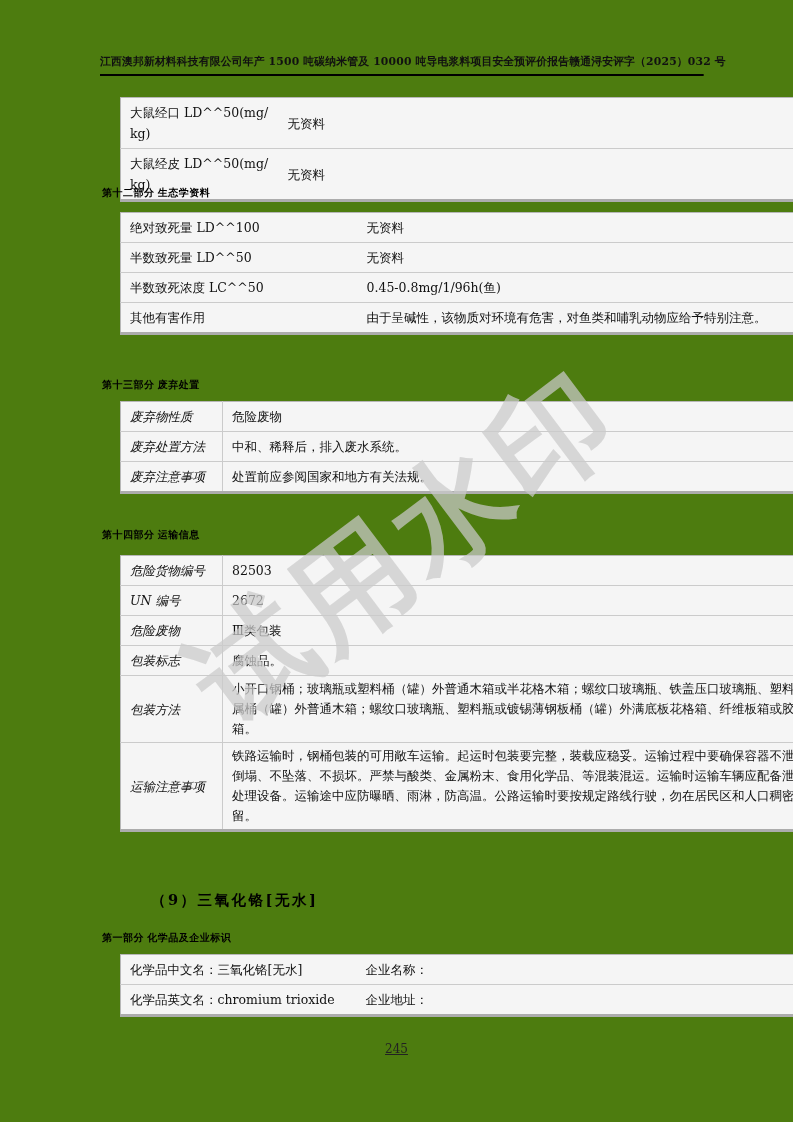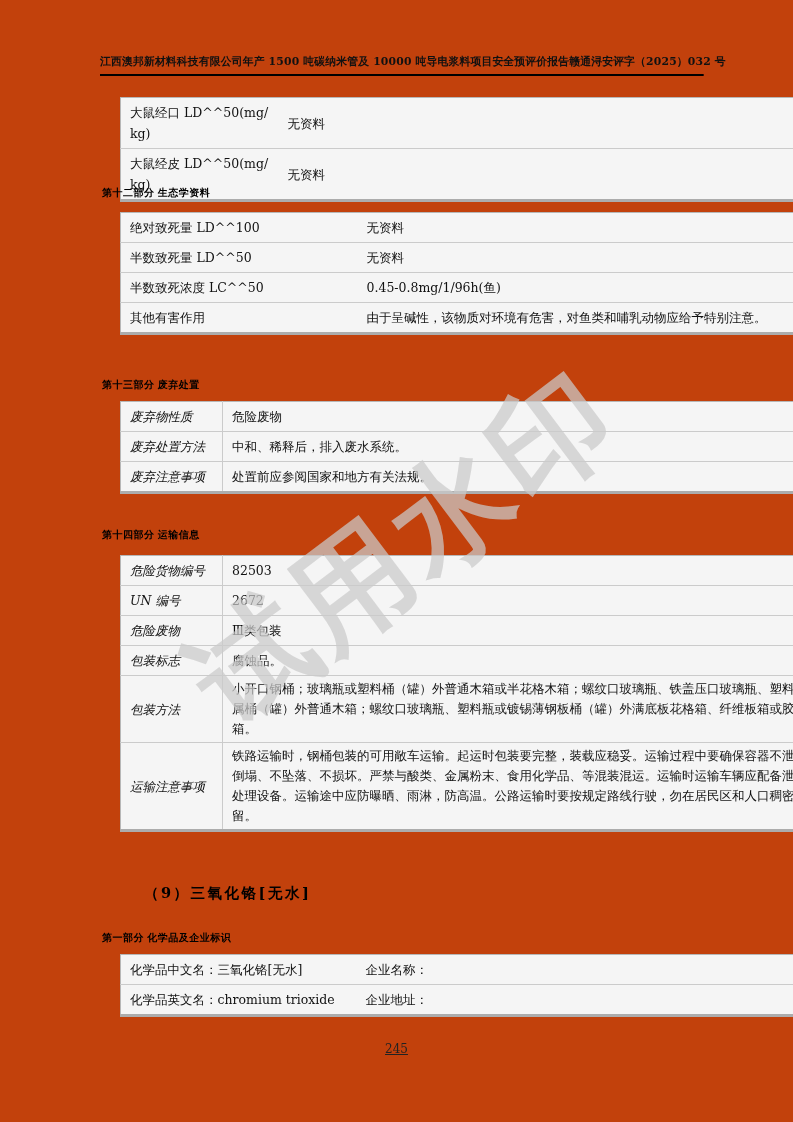--- a/index.html
+++ b/index.html
@@ -1,19 +1,19 @@
 <!DOCTYPE html>
 <html><head>
 <meta charset="utf-8">
 <style>
   html,body{margin:0;padding:0;background:#ffffff;}
   .page{
     position:relative;
     width:793px;height:1122px;
-    background:#c2410c;
+    background:#4d7c0f;
     font-family:"DejaVu Serif","Liberation Serif",serif;
     color:#111;
     overflow:hidden;
   }
   .doc-header{
     position:absolute;top:54px;left:100px;width:616px;
     font-size:11px;font-weight:bold;letter-spacing:.2px;
     padding-bottom:5px;border-bottom:2px solid #000;
     white-space:nowrap;text-align:justify;text-align-last:justify;
     transform-origin:left center;transform:scaleX(.98);
@@ -32,21 +32,21 @@
   table.tbl td{
     padding:4px 9px;font-size:12.5px;line-height:21px;
     vertical-align:middle;border-top:1px solid #cbcbcb;
     word-break:break-all;overflow:hidden;
   }
   table.tbl tr:first-child td{border-top:none;}
   table.tbl td.vline{border-right:1px solid #cbcbcb;font-style:italic;}
   .compact{line-height:17.5px !important;}
   .ml{line-height:20px !important;padding-top:3px !important;padding-bottom:3px !important;}
   .chem-heading{
-    position:absolute;left:140px;top:880px;margin:4px;
+    position:absolute;left:140px;top:880px;margin:11px;
     font-size:14.5px;font-weight:bold;letter-spacing:2.5px;color:#000;
   }
   .watermark{
     position:absolute;left:125px;top:468px;width:560px;
     text-align:center;
     font-size:118px;font-weight:bold;letter-spacing:6px;
     color:rgba(203,203,203,0.72);
     transform:rotate(-37deg);
     z-index:10;pointer-events:none;user-select:none;
     font-family:"DejaVu Sans","Liberation Sans",sans-serif;

